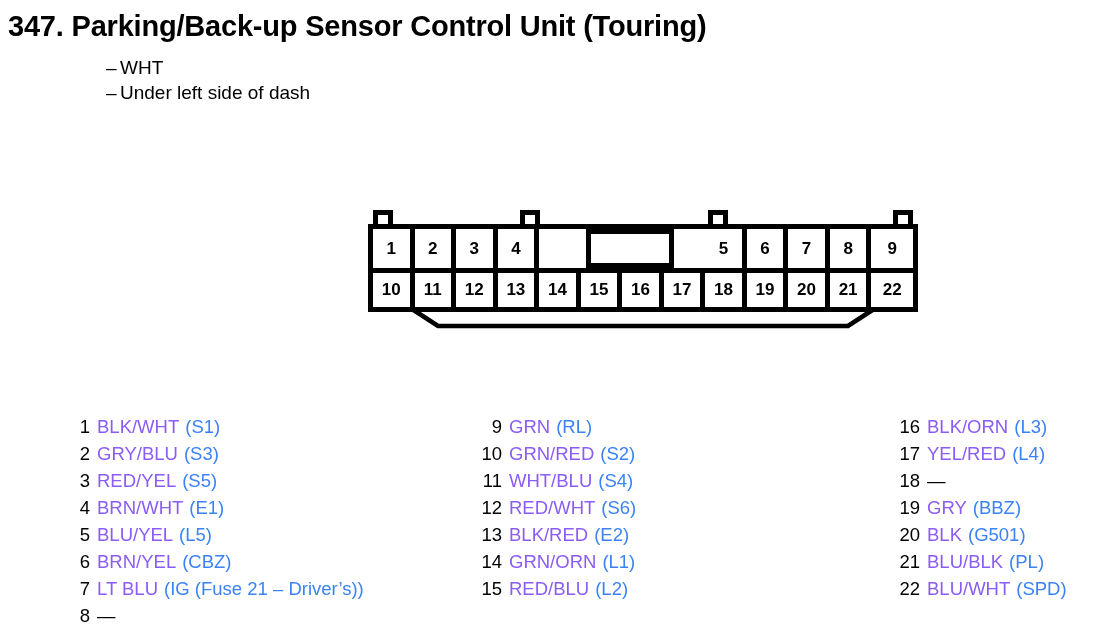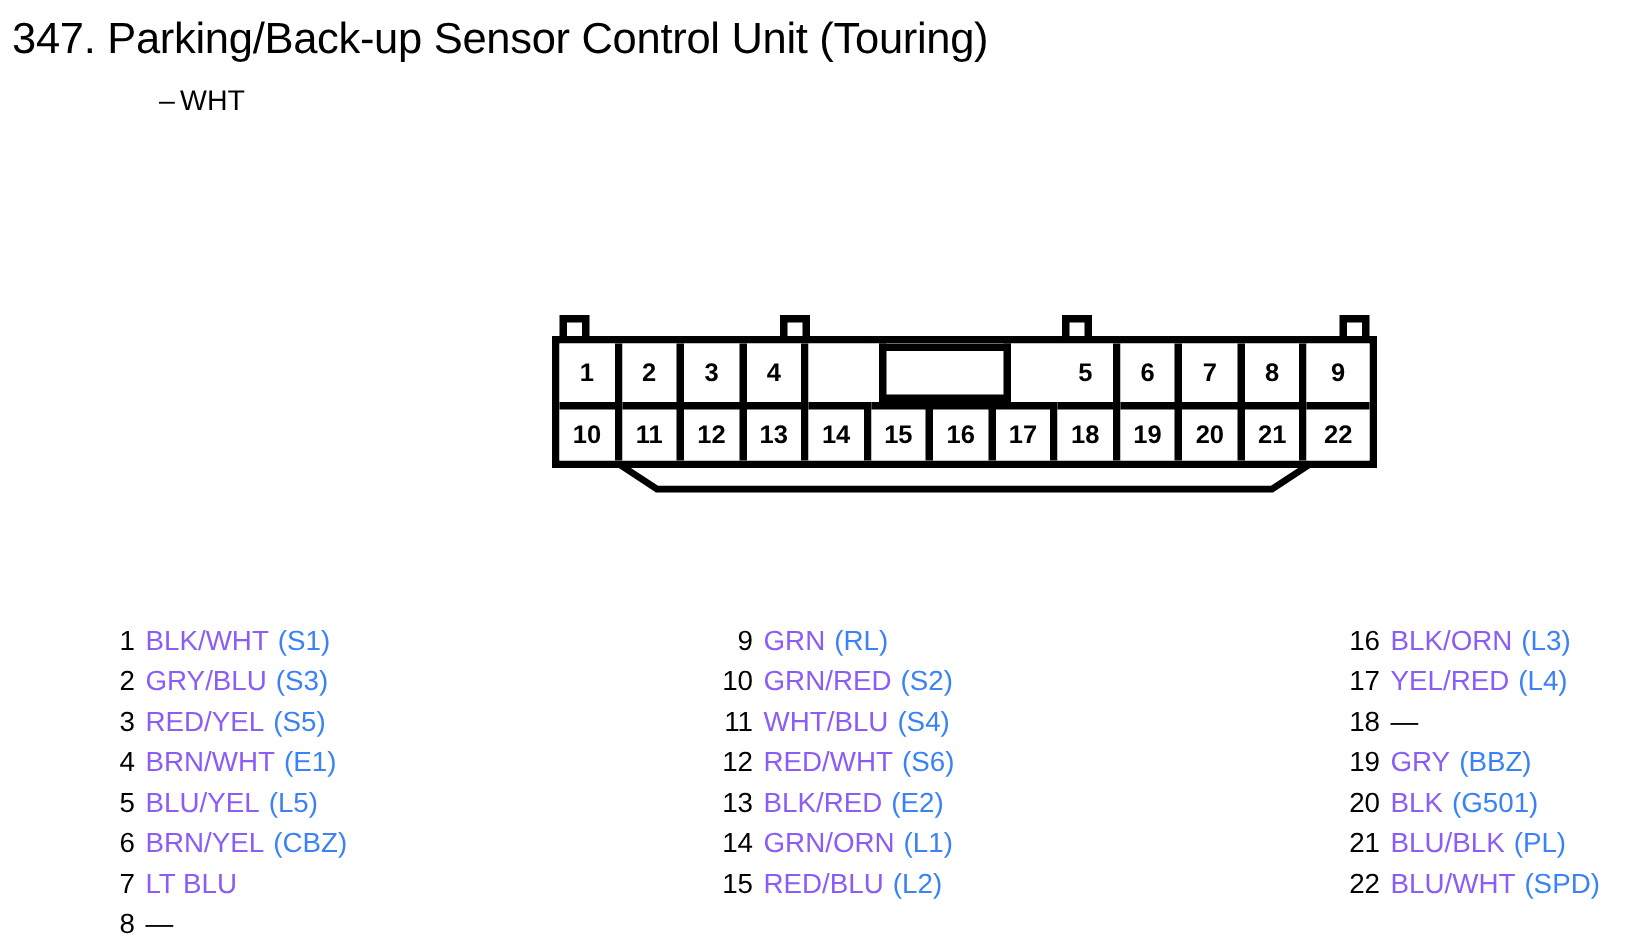--- a/index.html
+++ b/index.html
@@ -15,21 +15,21 @@
     color: #000000;
     overflow: hidden;
   }
 
   
   #page-title {
     position: absolute;
     left: 8px;
     top: 10px;
     font-size: 29px;
-    font-weight: normal;
+    font-weight: bold;
     letter-spacing: -0.2px;
     white-space: nowrap;
   }
   #subtitle-list {
     position: absolute;
     left: 88px;
     top: 55px;
     margin-left: 18px;
   }
   .subtitle-row {
@@ -167,20 +167,21 @@
   }
   .pin-dash { color: #000; }
 </style>
 </head>
 <body>
 
 <div id="page-title">347. Parking/Back-up Sensor Control Unit (Touring)</div>
 
 <div id="subtitle-list">
     <div class="subtitle-row"><span class="subtitle-dash">–</span><span>WHT</span></div>
+    <div class="subtitle-row"><span class="subtitle-dash">–</span><span>Under left side of dash</span></div>
   </div>
 
 <div id="connector-diagram">
 
   <div class="conn-tab" style="left:5px;"></div>
   <div class="conn-tab" style="left:152px;"></div>
   <div class="conn-tab" style="left:340px;"></div>
   <div class="conn-tab" style="left:525px;"></div>
 
   <div class="conn-body"></div>
@@ -261,20 +262,21 @@
       <span class="pin-ref">(L5)</span>
     </div>
     <div class="pin-row">
       <span class="pin-num">6</span>
       <span class="pin-wire">BRN/YEL</span>
       <span class="pin-ref">(CBZ)</span>
     </div>
     <div class="pin-row">
       <span class="pin-num">7</span>
       <span class="pin-wire">LT BLU</span>
+      <span class="pin-ref">(IG (Fuse 21 – Driver’s))</span>
     </div>
     <div class="pin-row">
       <span class="pin-num">8</span>
       <span class="pin-wire pin-dash">—</span>
     </div>
   </div>
 <div class="pin-column" id="pin-column-2">
     <div class="pin-row">
       <span class="pin-num">9</span>
       <span class="pin-wire">GRN</span>

